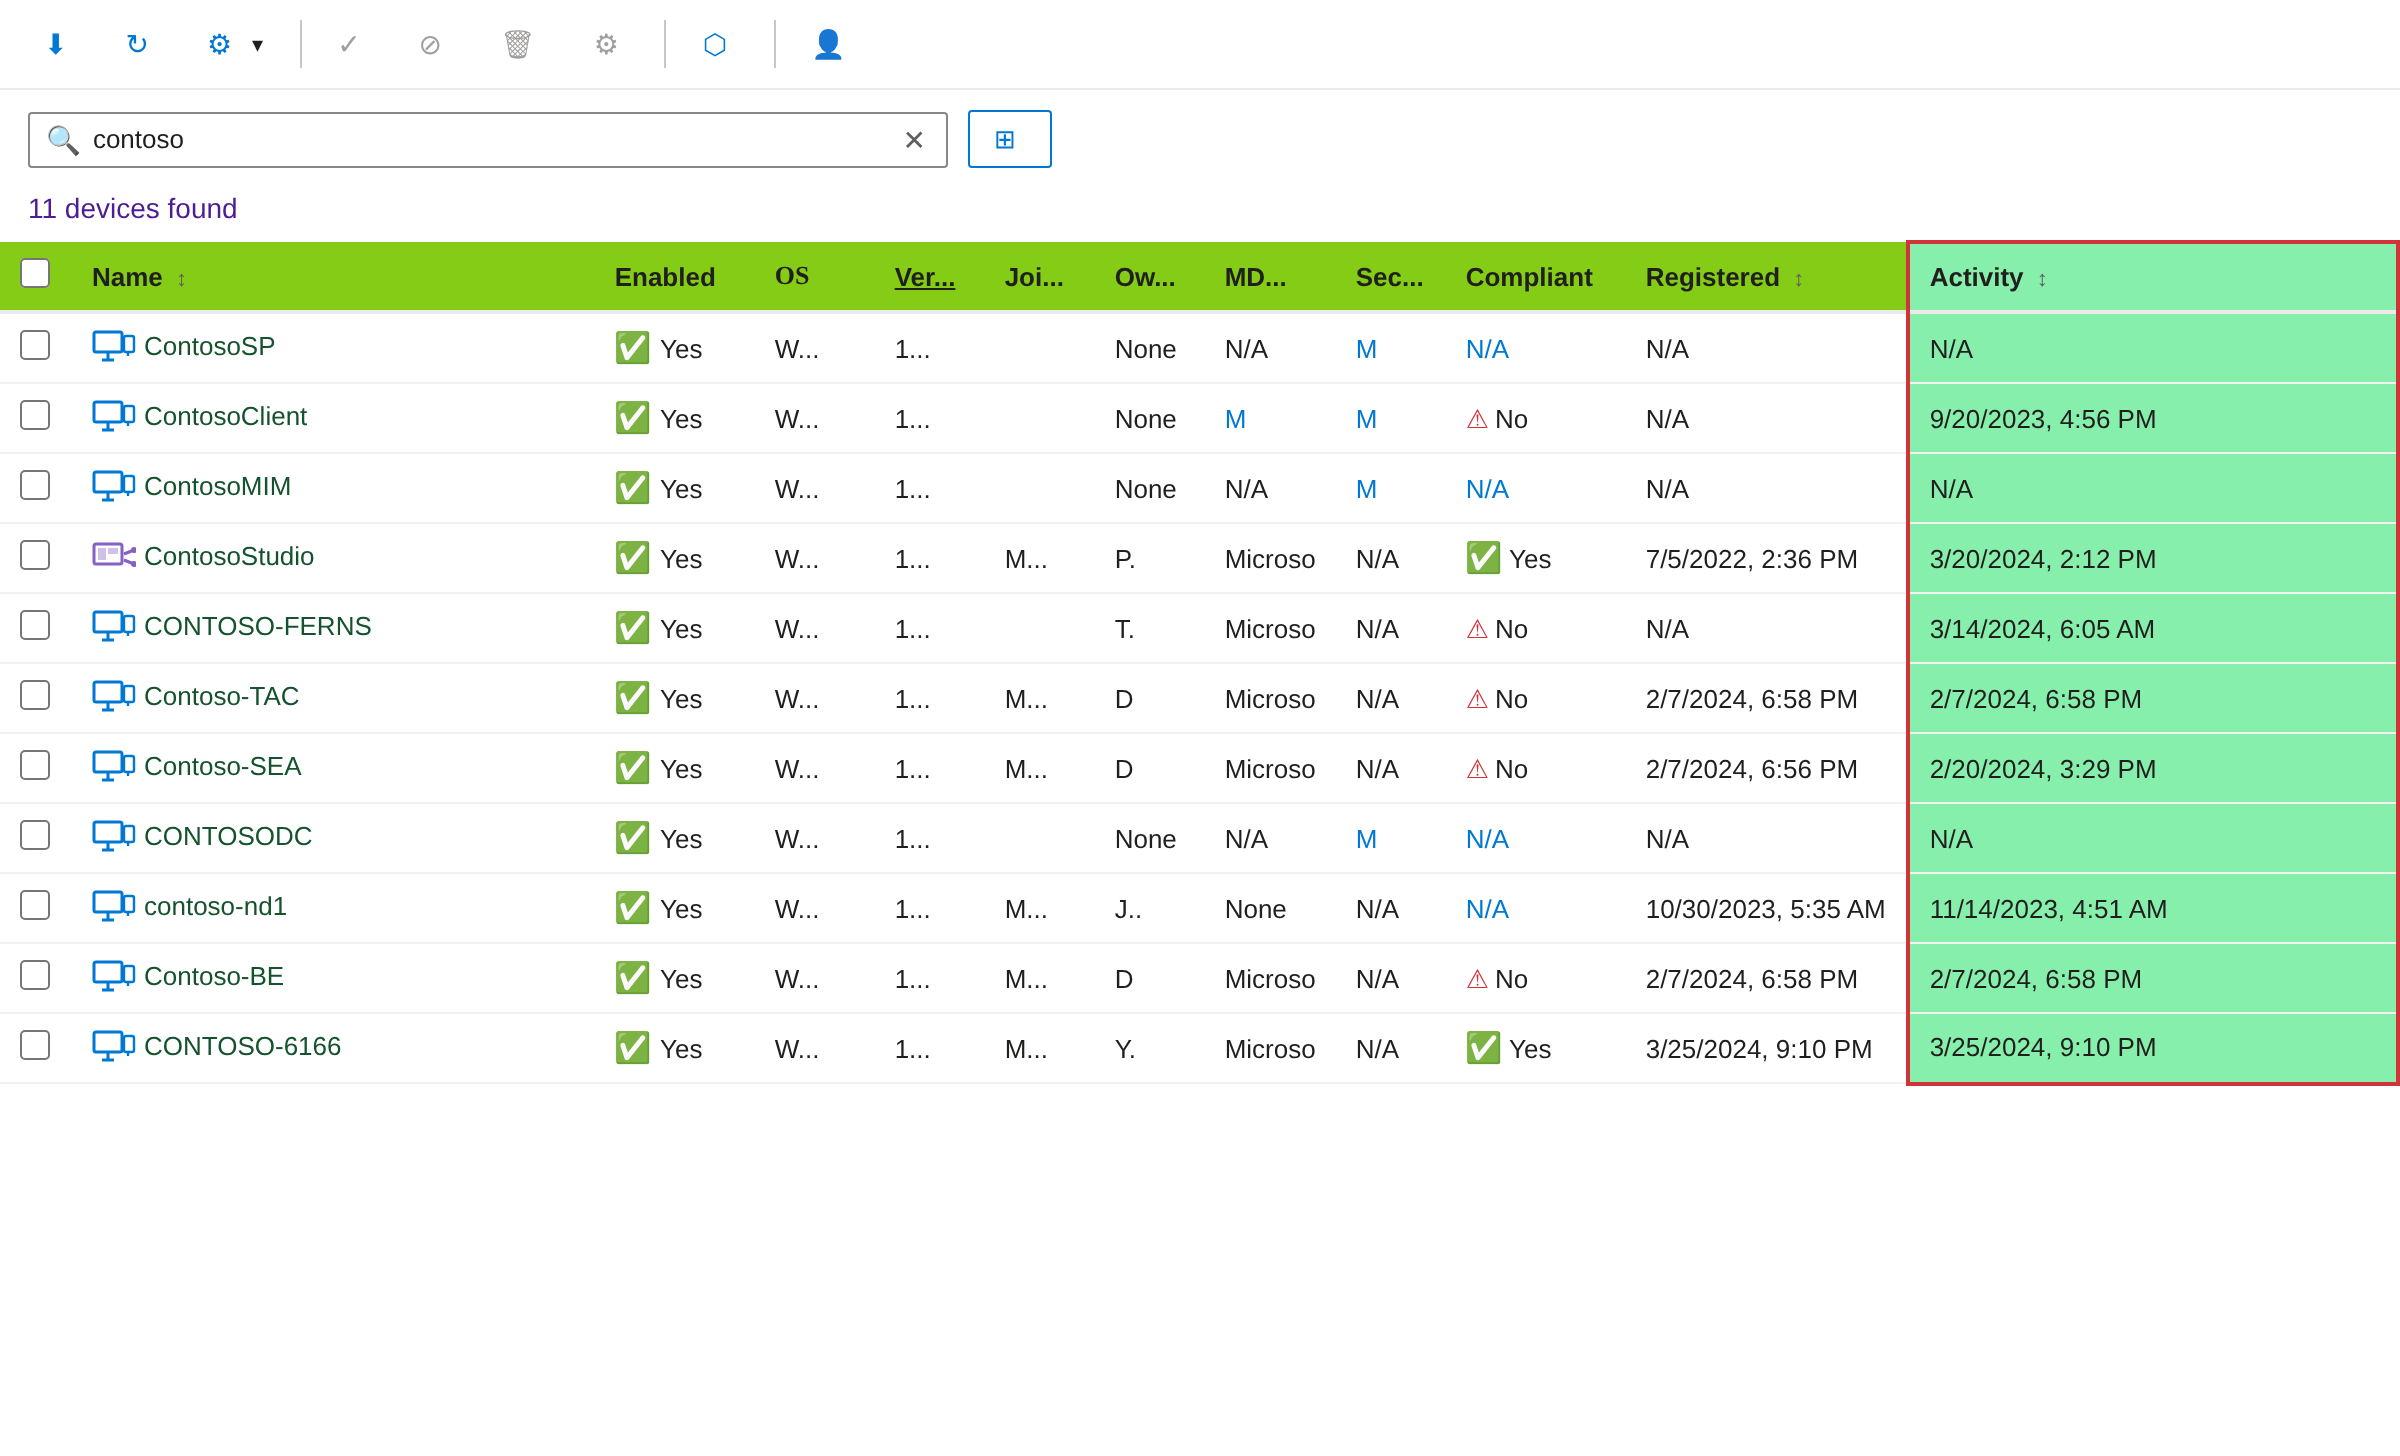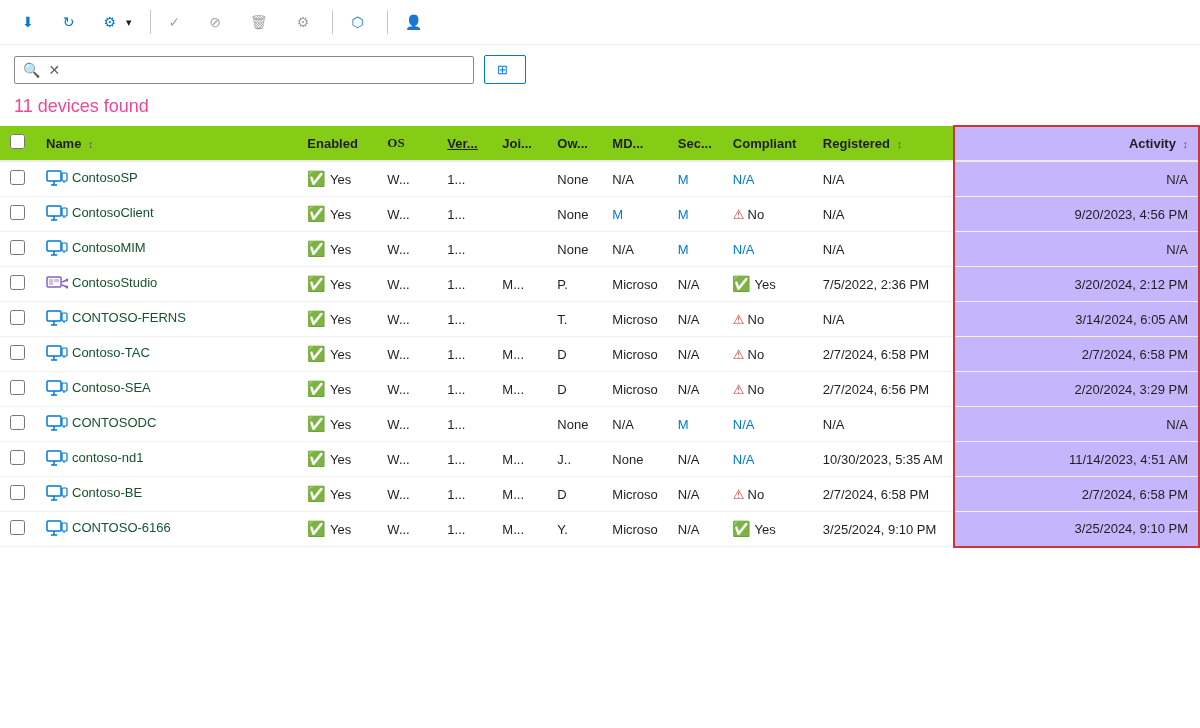--- a/index.html
+++ b/index.html
@@ -73,22 +73,22 @@
       border: 1px solid #0078d4;
       color: #0078d4;
       border-radius: 2px;
       cursor: pointer;
       font-size: 13px;
     }
 
     
     .results-count {
       padding: 2px 14px 8px 14px;
-      font-size: 18px;
-      color: #ec4899;
+      font-size: 14px;
+      color: #4c1d95;
     }
 
     
     .table-wrapper {
       overflow-x: auto;
     }
     table {
       width: 100%;
       border-collapse: collapse;
       font-size: 13px;
@@ -124,21 +124,21 @@
     .col-name { min-width: 140px; }
     .col-enabled { width: 80px; }
     .col-os { width: 60px; font-family: Liberation Serif, serif; }
     .col-ver { width: 55px; text-decoration: underline; }
     .col-joi { width: 55px; }
     .col-own { width: 55px; }
     .col-md { width: 65px; }
     .col-sec { width: 55px; }
     .col-compliant { width: 90px; }
     .col-registered { width: 140px; }
-    .col-activity { min-width: 150px; border-left: 2px solid #d13438; border-right: 2px solid #d13438; background: #c4b5fd; text-align: right; }
+    .col-activity { min-width: 150px; border-left: 2px solid #d13438; border-right: 2px solid #d13438; background: #86efac; }
 
     thead th.col-activity { border-left: 2px solid #d13438; border-right: 2px solid #d13438; border-top: 2px solid #d13438; }
 
     
     tr.last-row td.col-activity { border-bottom: 2px solid #d13438; }
 
     .link-blue { color: #0078d4; }
     input[type="checkbox"] {
       width: 15px;
       height: 15px;
@@ -198,20 +198,21 @@
 
   <button class="toolbar-btn">
     <span class="icon">👤</span>
     <span></span>
   </button>
 </div>
 
 <div class="search-bar">
   <div class="search-input-wrapper">
     <span class="search-icon">🔍</span>
+    <input type="text" value="contoso" style="">
     <button class="clear-btn">✕</button>
   </div>
   <button class="add-filters-btn">
     <span>⊞</span>
     <span></span>
   </button>
 </div>
 
 <div class="results-count">
   <span>11 devices found</span>

